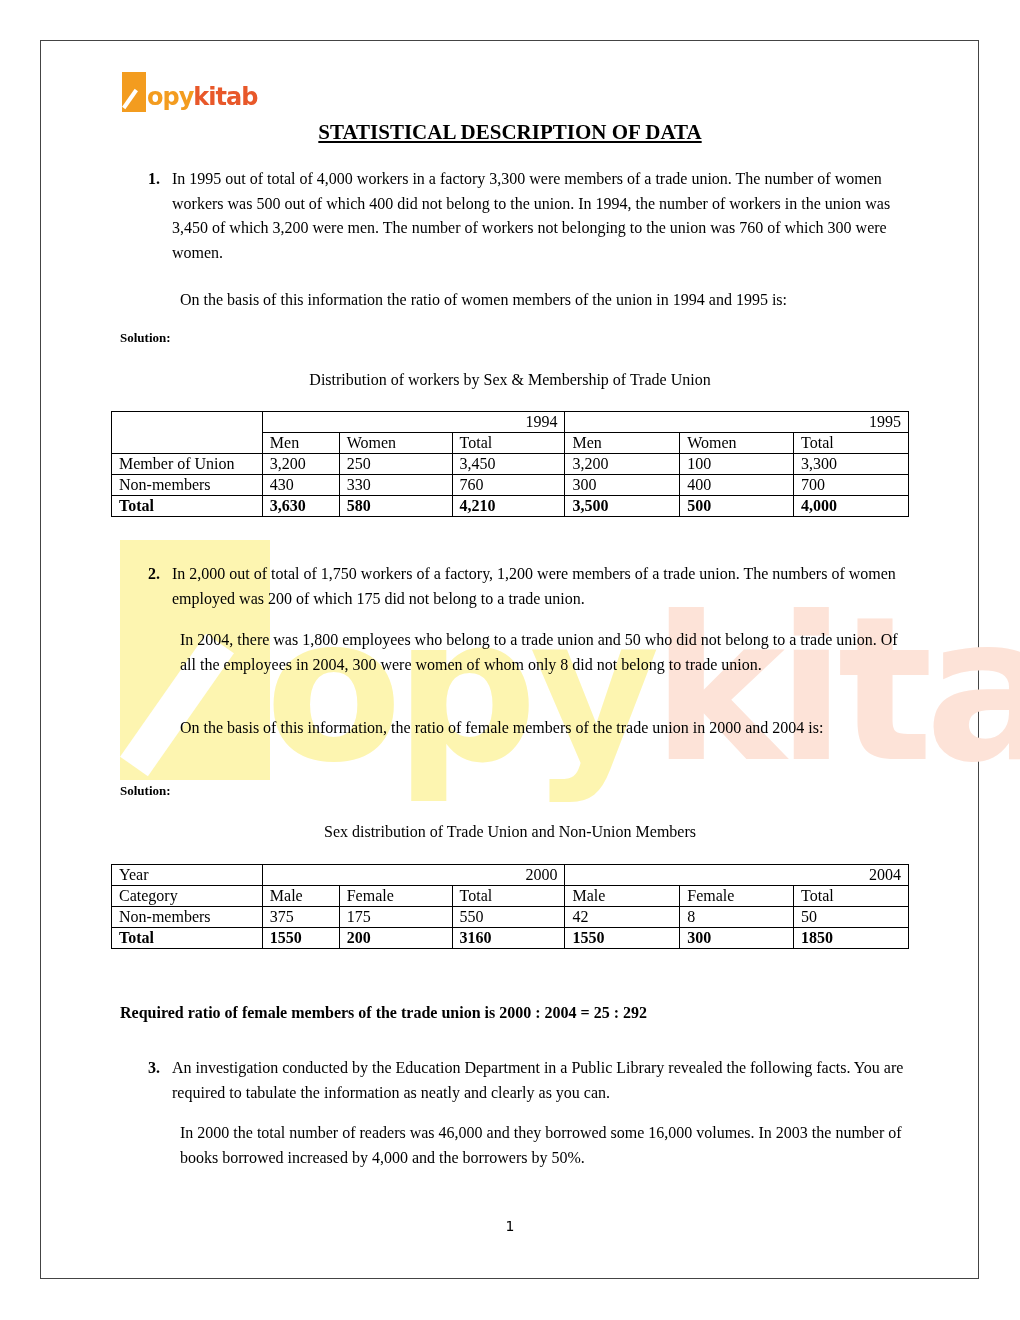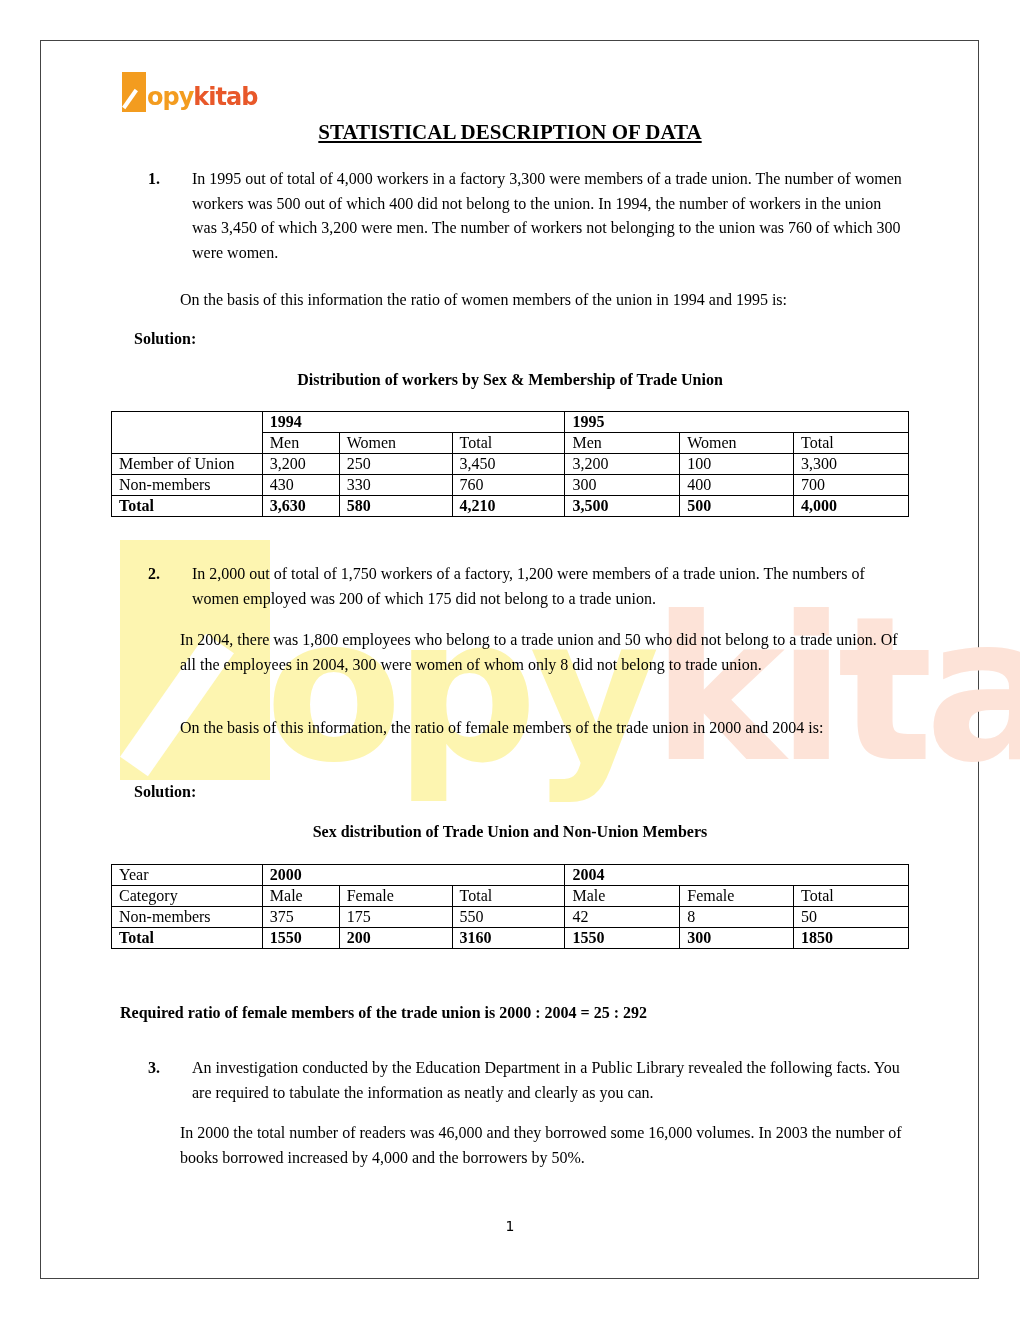--- a/index.html
+++ b/index.html
@@ -22,27 +22,27 @@
   .wm-text { position: absolute; left: 145px; top: 50px; font-family: "DejaVu Sans", sans-serif;
              font-weight: bold; font-size: 200px; line-height: 200px; letter-spacing: -8px; }
   .wm-opy { color: #fdf5b0; }
   .wm-kitab { color: #fde3d8; }
 
   .content { position: absolute; left: 0; top: 0; width: 1020px; }
   .title { position: absolute; left: 0; width: 1020px; top: 120px; text-align: center;
            font-weight: bold; font-size: 21px; text-decoration: underline; }
   .q { position: absolute; left: 148px; width: 760px; font-size: 16px; line-height: 24.5px; }
   .q .num { position: absolute; left: 0; font-weight: bold; }
-  .q .txt { margin-left: 44px; }
+  .q .txt { margin-left: 24px; }
   .p { position: absolute; left: 180px; width: 730px; font-size: 16px; line-height: 24.5px; }
-  .sol { position: absolute; left: 120px; font-size: 16px; font-weight: bold; margin-left: 14px; }
-  .cap { position: absolute; left: 0; width: 1020px; text-align: center; font-size: 16px; font-weight: bold; }
+  .sol { position: absolute; left: 120px; font-size: 13px; font-weight: bold; }
+  .cap { position: absolute; left: 0; width: 1020px; text-align: center; font-size: 16px; font-weight: normal; }
   table.data { position: absolute; left: 111px; width: 798px; border-collapse: collapse; font-size: 16px; }
   table.data td { border: 1px solid #000; padding: 0 7px; height: 20px; line-height: 20px; }
-  table.data td.c { text-align: left; font-weight: bold; }
+  table.data td.c { text-align: right; }
   table.data tr.tot td { font-weight: bold; }
   .ratio { position: absolute; left: 120px; font-size: 16px; font-weight: bold; margin-top: 28px; }
   .pageno { position: absolute; left: 0; width: 1020px; top: 1218px; text-align: center;
             font-family: "DejaVu Sans", sans-serif; font-size: 14px; }
 </style>
 </head>
 <body>
 
 <div class="page-border"></div>
 

